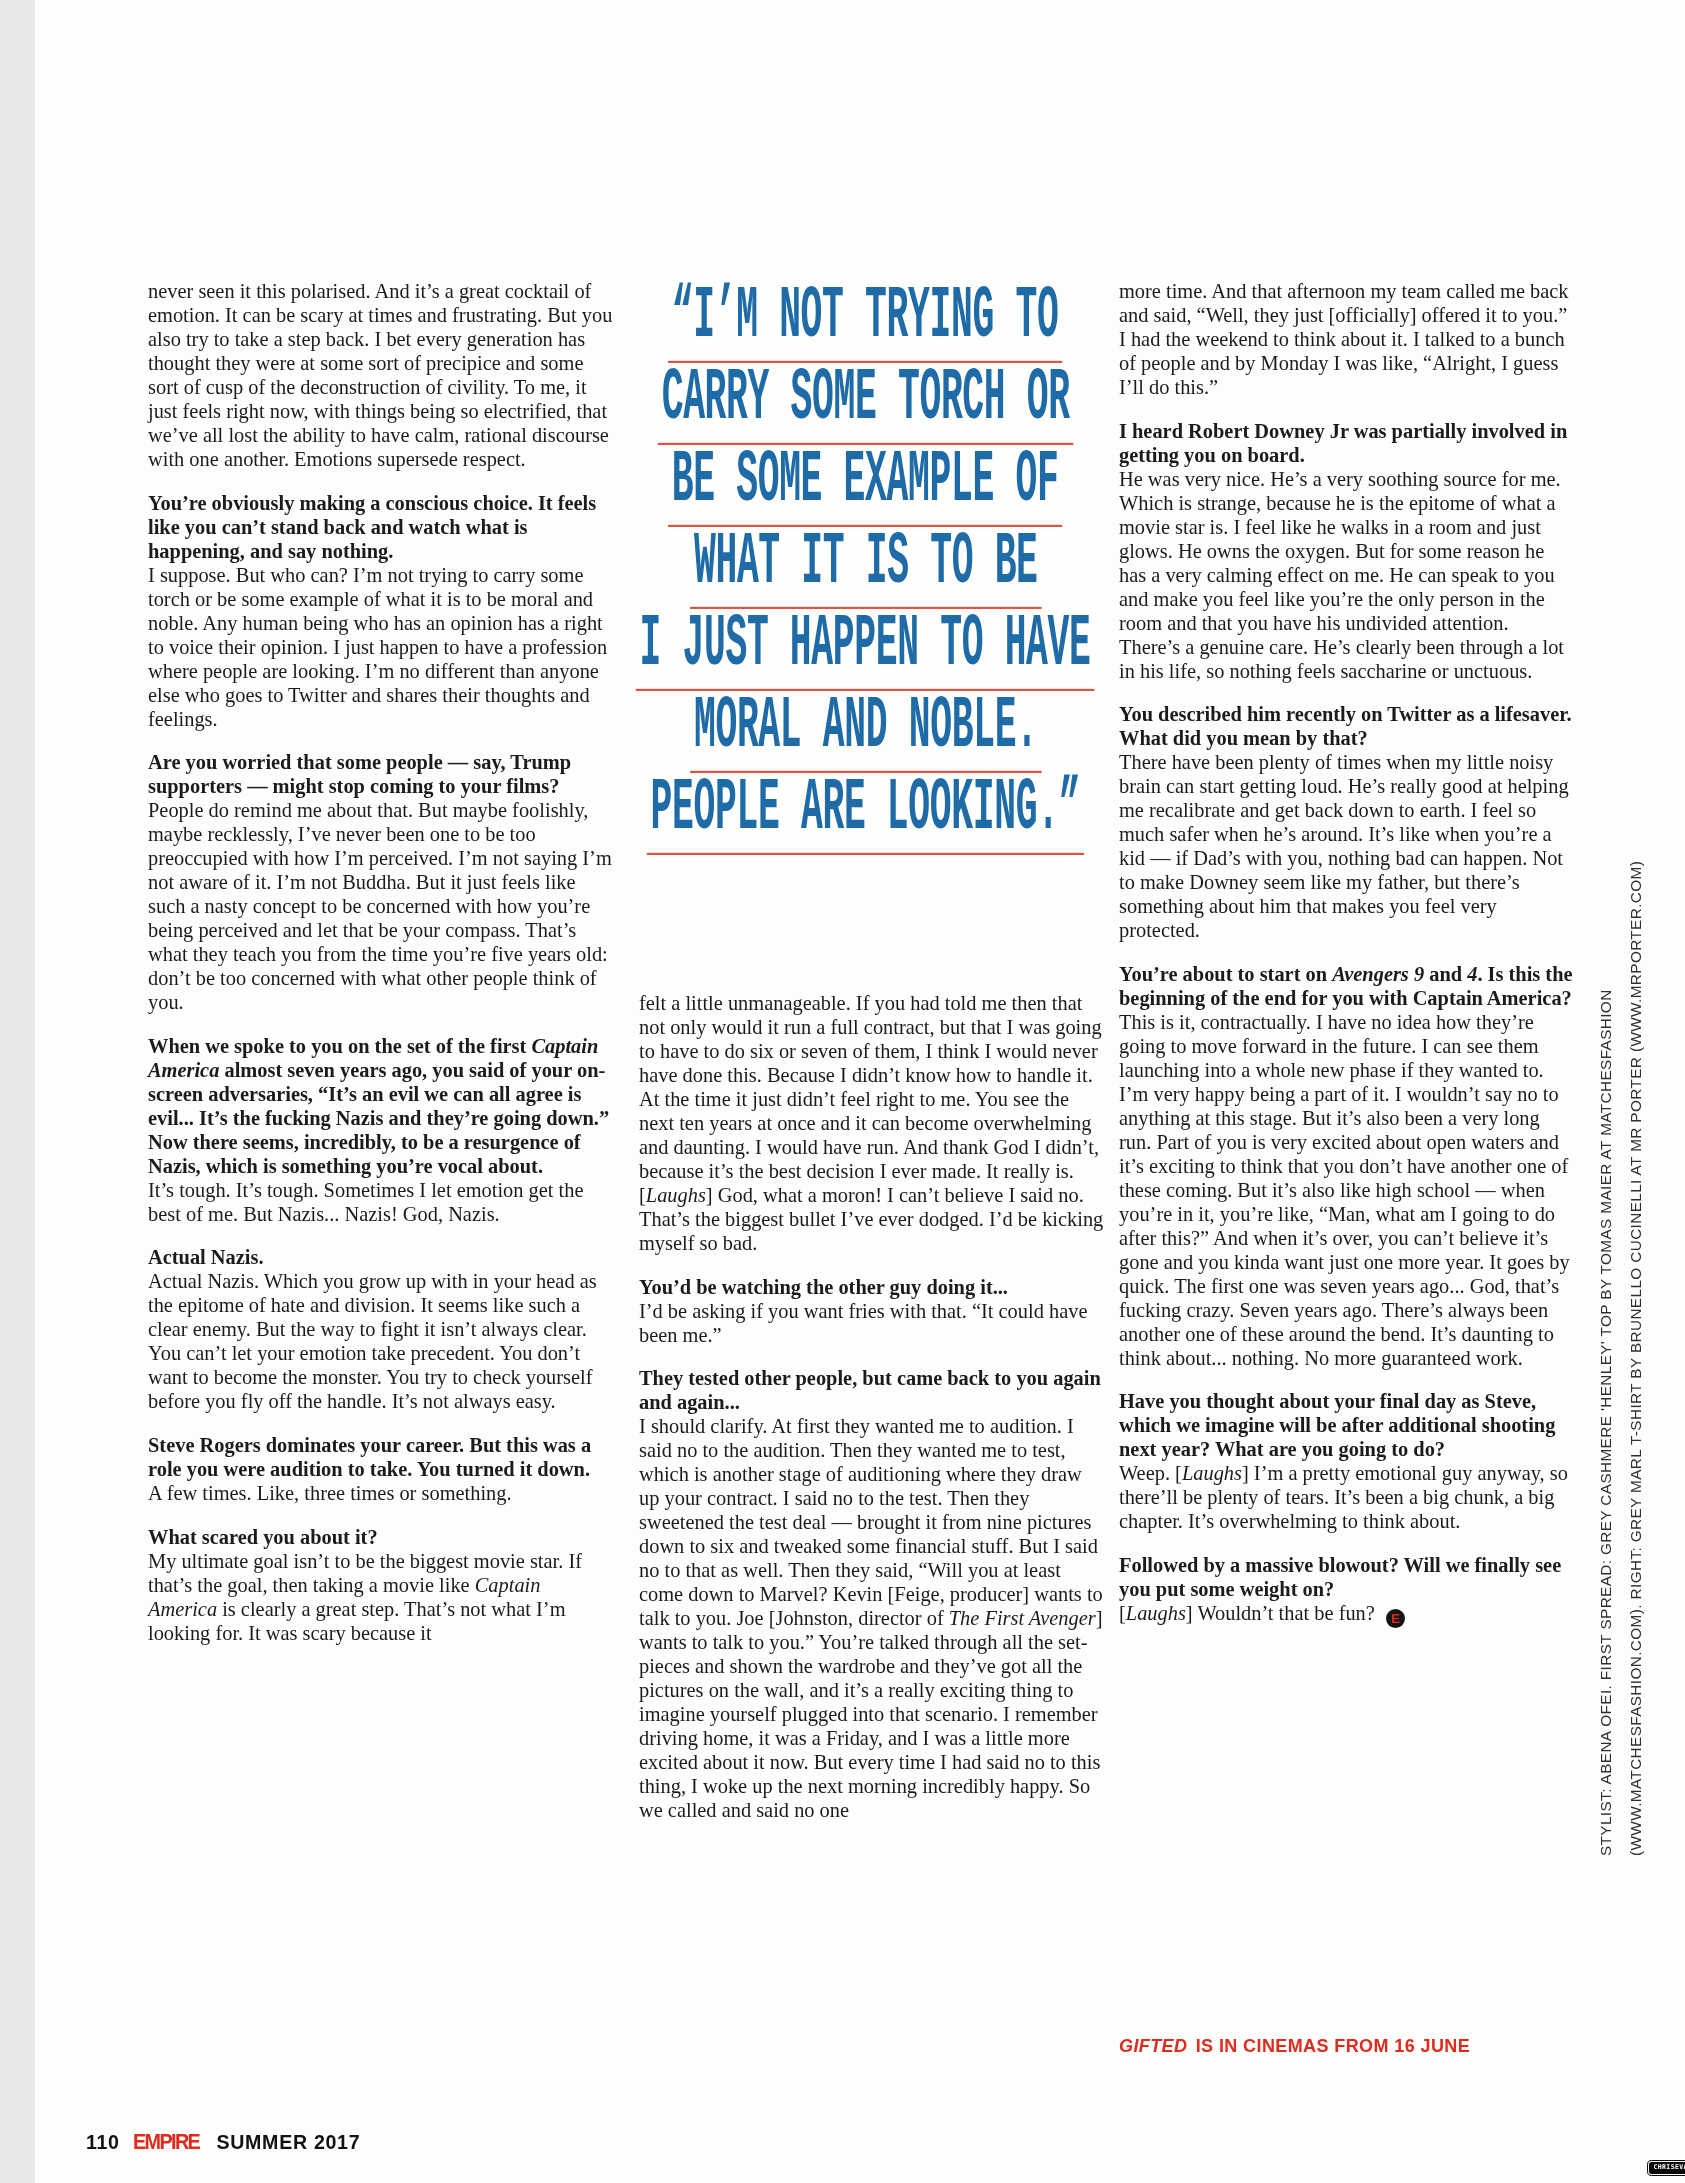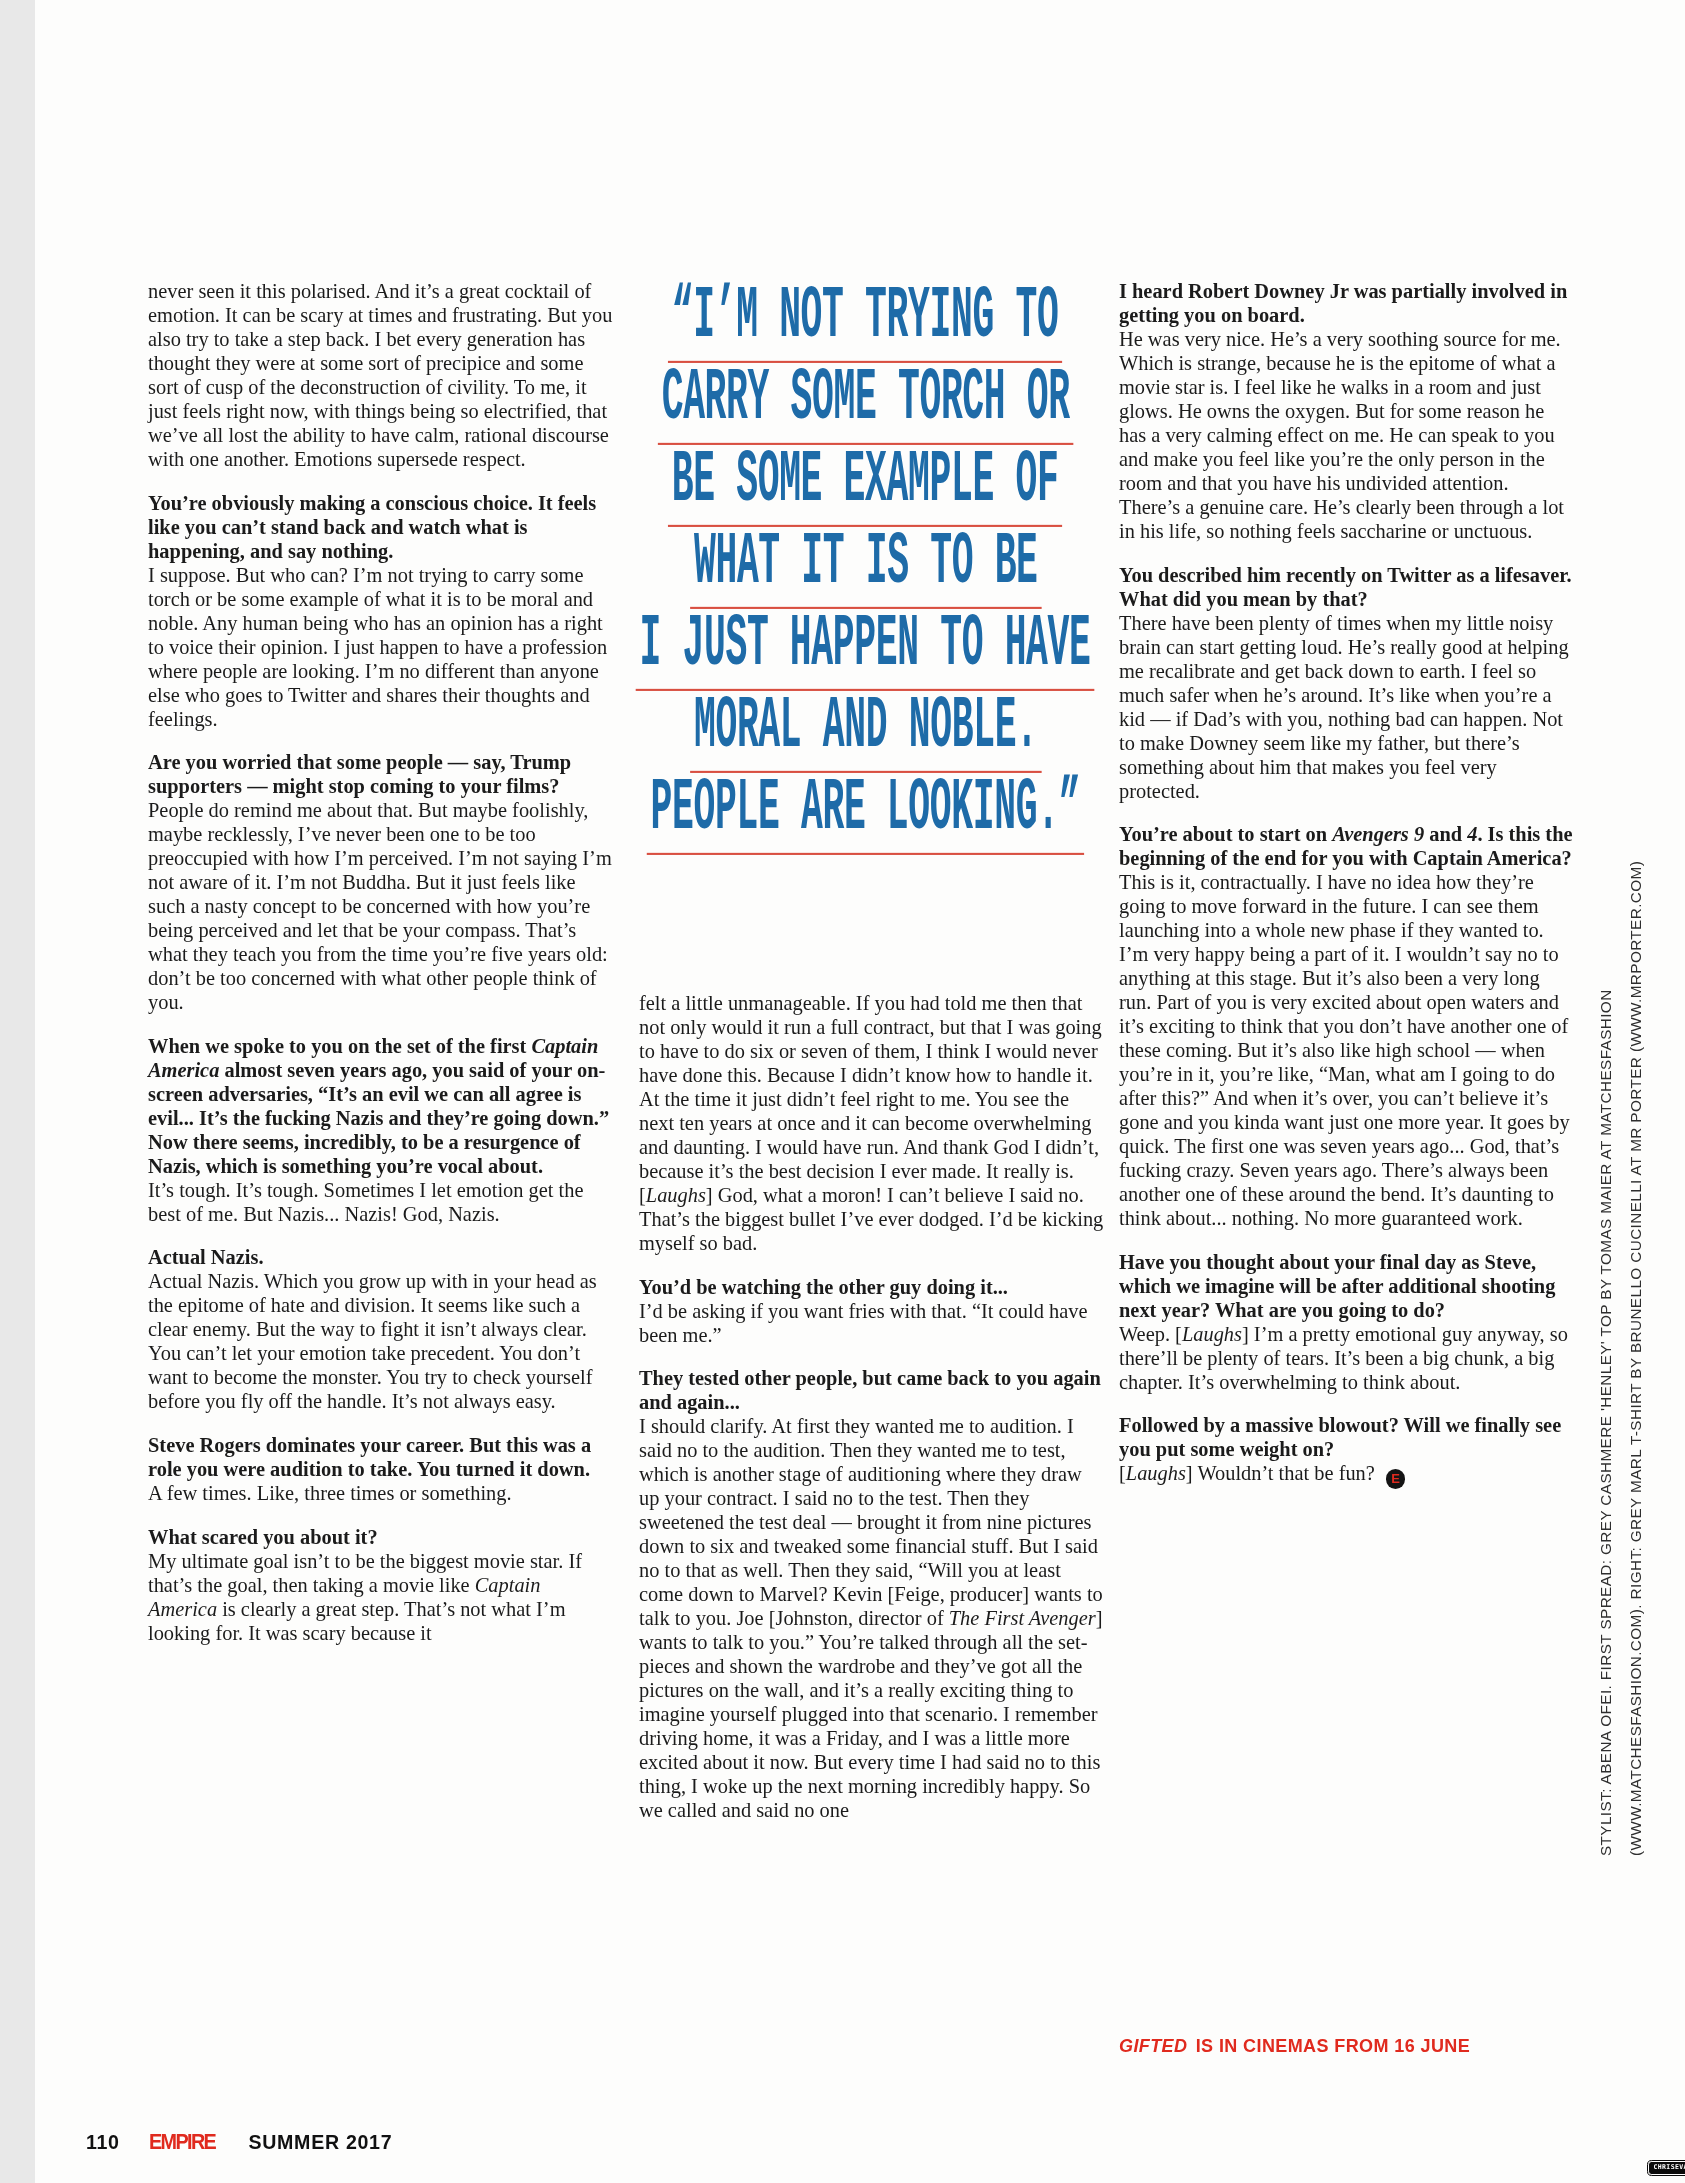--- a/index.html
+++ b/index.html
@@ -36,21 +36,21 @@
     letter-spacing:0.4px;color:var(--accent_red,#e02a1e);}
   .release-note .title{font-style:italic;margin-right:2.9px;}
   
   .credit{position:absolute;writing-mode:vertical-rl;transform:rotate(180deg);
     font-family:"Liberation Sans",sans-serif;font-size:15.3px;letter-spacing:0.4px;
     color:var(--credit_ink,#2e2e2e);white-space:nowrap;}
   .credit-1{left:1562px;top:1106px;height:750px;width:25px;}
   .credit-2{left:1592px;top:1041px;height:815px;width:25px;}
   
   .footer{position:absolute;left:51px;top:2129px;display:flex;align-items:baseline;
-    font-family:"Liberation Sans",sans-serif;font-weight:700;color:#111;gap:16px;}
+    font-family:"Liberation Sans",sans-serif;font-weight:700;color:#111;}
   .footer .page-num{font-size:19.6px;letter-spacing:0.7px;}
   .footer .empire-logo{font-size:22px;letter-spacing:-1.8px;margin:0 10.2px 0 13px;
     color:var(--accent_red,#e02a1e);transform:scaleX(0.9);transform-origin:left bottom;display:inline-block;}
   .footer .issue{font-size:19.6px;letter-spacing:0.7px;}
   
   .watermark{position:absolute;left:1613px;top:2161px;background:#0a0a0a;color:#fff;
     border:0.7px solid #fff;outline:1.5px solid #0a0a0a;border-radius:3.6px;
     font-family:"DejaVu Sans Mono","Liberation Mono",monospace;font-size:6.5px;
     font-weight:700;letter-spacing:0.4px;padding:2.2px 4.4px;line-height:7.3px;}
   
@@ -104,20 +104,21 @@
 
   <div class="article-col col-2-body">
       <p class="a"><span>felt a little unmanageable. If you had told me then that not only would it run a full contract, but that I was going to have to do six or seven of them, I think I would never have done this. Because I didn’t know how to handle it. At the time it just didn’t feel right to me. You see the next ten years at once and it can become overwhelming and daunting. I would have run. And thank God I didn’t, because it’s the best decision I ever made. It really is. [</span><span class="it">Laughs</span><span>] God, what a moron! I can’t believe I said no. That’s the biggest bullet I’ve ever dodged. I’d be kicking myself so bad.</span></p>
       <p class="q"><span>You’d be watching the other guy doing it...</span></p>
       <p class="a"><span>I’d be asking if you want fries with that. “It could have been me.”</span></p>
       <p class="q"><span>They tested other people, but came back to you again and again...</span></p>
       <p class="a"><span>I should clarify. At first they wanted me to audition. I said no to the audition. Then they wanted me to test, which is another stage of auditioning where they draw up your contract. I said no to the test. Then they sweetened the test deal — brought it from nine pictures down to six and tweaked some financial stuff. But I said no to that as well. Then they said, “Will you at least come down to Marvel? Kevin [Feige, producer] wants to talk to you. Joe [Johnston, director of </span><span class="it">The First Avenger</span><span>] wants to talk to you.” You’re talked through all the set-pieces and shown the wardrobe and they’ve got all the pictures on the wall, and it’s a really exciting thing to imagine yourself plugged into that scenario. I remember driving home, it was a Friday, and I was a little more excited about it now. But every time I had said no to this thing, I woke up the next morning incredibly happy. So we called and said no one</span></p>
     </div>
 
   <div class="article-col col-3">
+      <p class="a"><span>more time. And that afternoon my team called me back and said, “Well, they just [officially] offered it to you.” I had the weekend to think about it. I talked to a bunch of people and by Monday I was like, “Alright, I guess I’ll do this.”</span></p>
       <p class="q"><span>I heard Robert Downey Jr was partially involved in getting you on board.</span></p>
       <p class="a"><span>He was very nice. He’s a very soothing source for me. Which is strange, because he is the epitome of what a movie star is. I feel like he walks in a room and just glows. He owns the oxygen. But for some reason he has a very calming effect on me. He can speak to you and make you feel like you’re the only person in the room and that you have his undivided attention. There’s a genuine care. He’s clearly been through a lot in his life, so nothing feels saccharine or unctuous.</span></p>
       <p class="q"><span>You described him recently on Twitter as a lifesaver. What did you mean by that?</span></p>
       <p class="a"><span>There have been plenty of times when my little noisy brain can start getting loud. He’s really good at helping me recalibrate and get back down to earth. I feel so much safer when he’s around. It’s like when you’re a kid — if Dad’s with you, nothing bad can happen. Not to make Downey seem like my father, but there’s something about him that makes you feel very protected.</span></p>
       <p class="q"><span>You’re about to start on </span><span class="it">Avengers 9</span><span> and </span><span class="it">4</span><span>. Is this the beginning of the end for you with Captain America?</span></p>
       <p class="a"><span>This is it, contractually. I have no idea how they’re going to move forward in the future. I can see them launching into a whole new phase if they wanted to. I’m very happy being a part of it. I wouldn’t say no to anything at this stage. But it’s also been a very long run. Part of you is very excited about open waters and it’s exciting to think that you don’t have another one of these coming. But it’s also like high school — when you’re in it, you’re like, “Man, what am I going to do after this?” And when it’s over, you can’t believe it’s gone and you kinda want just one more year. It goes by quick. The first one was seven years ago... God, that’s fucking crazy. Seven years ago. There’s always been another one of these around the bend. It’s daunting to think about... nothing. No more guaranteed work.</span></p>
       <p class="q"><span>Have you thought about your final day as Steve, which we imagine will be after additional shooting next year? What are you going to do?</span></p>
       <p class="a"><span>Weep. [</span><span class="it">Laughs</span><span>] I’m a pretty emotional guy anyway, so there’ll be plenty of tears. It’s been a big chunk, a big chapter. It’s overwhelming to think about.</span></p>
       <p class="q"><span>Followed by a massive blowout? Will we finally see you put some weight on?</span></p>
       <p class="a"><span>[</span><span class="it">Laughs</span><span>] Wouldn’t that be fun? </span><span class="end-icon">E</span></p>

